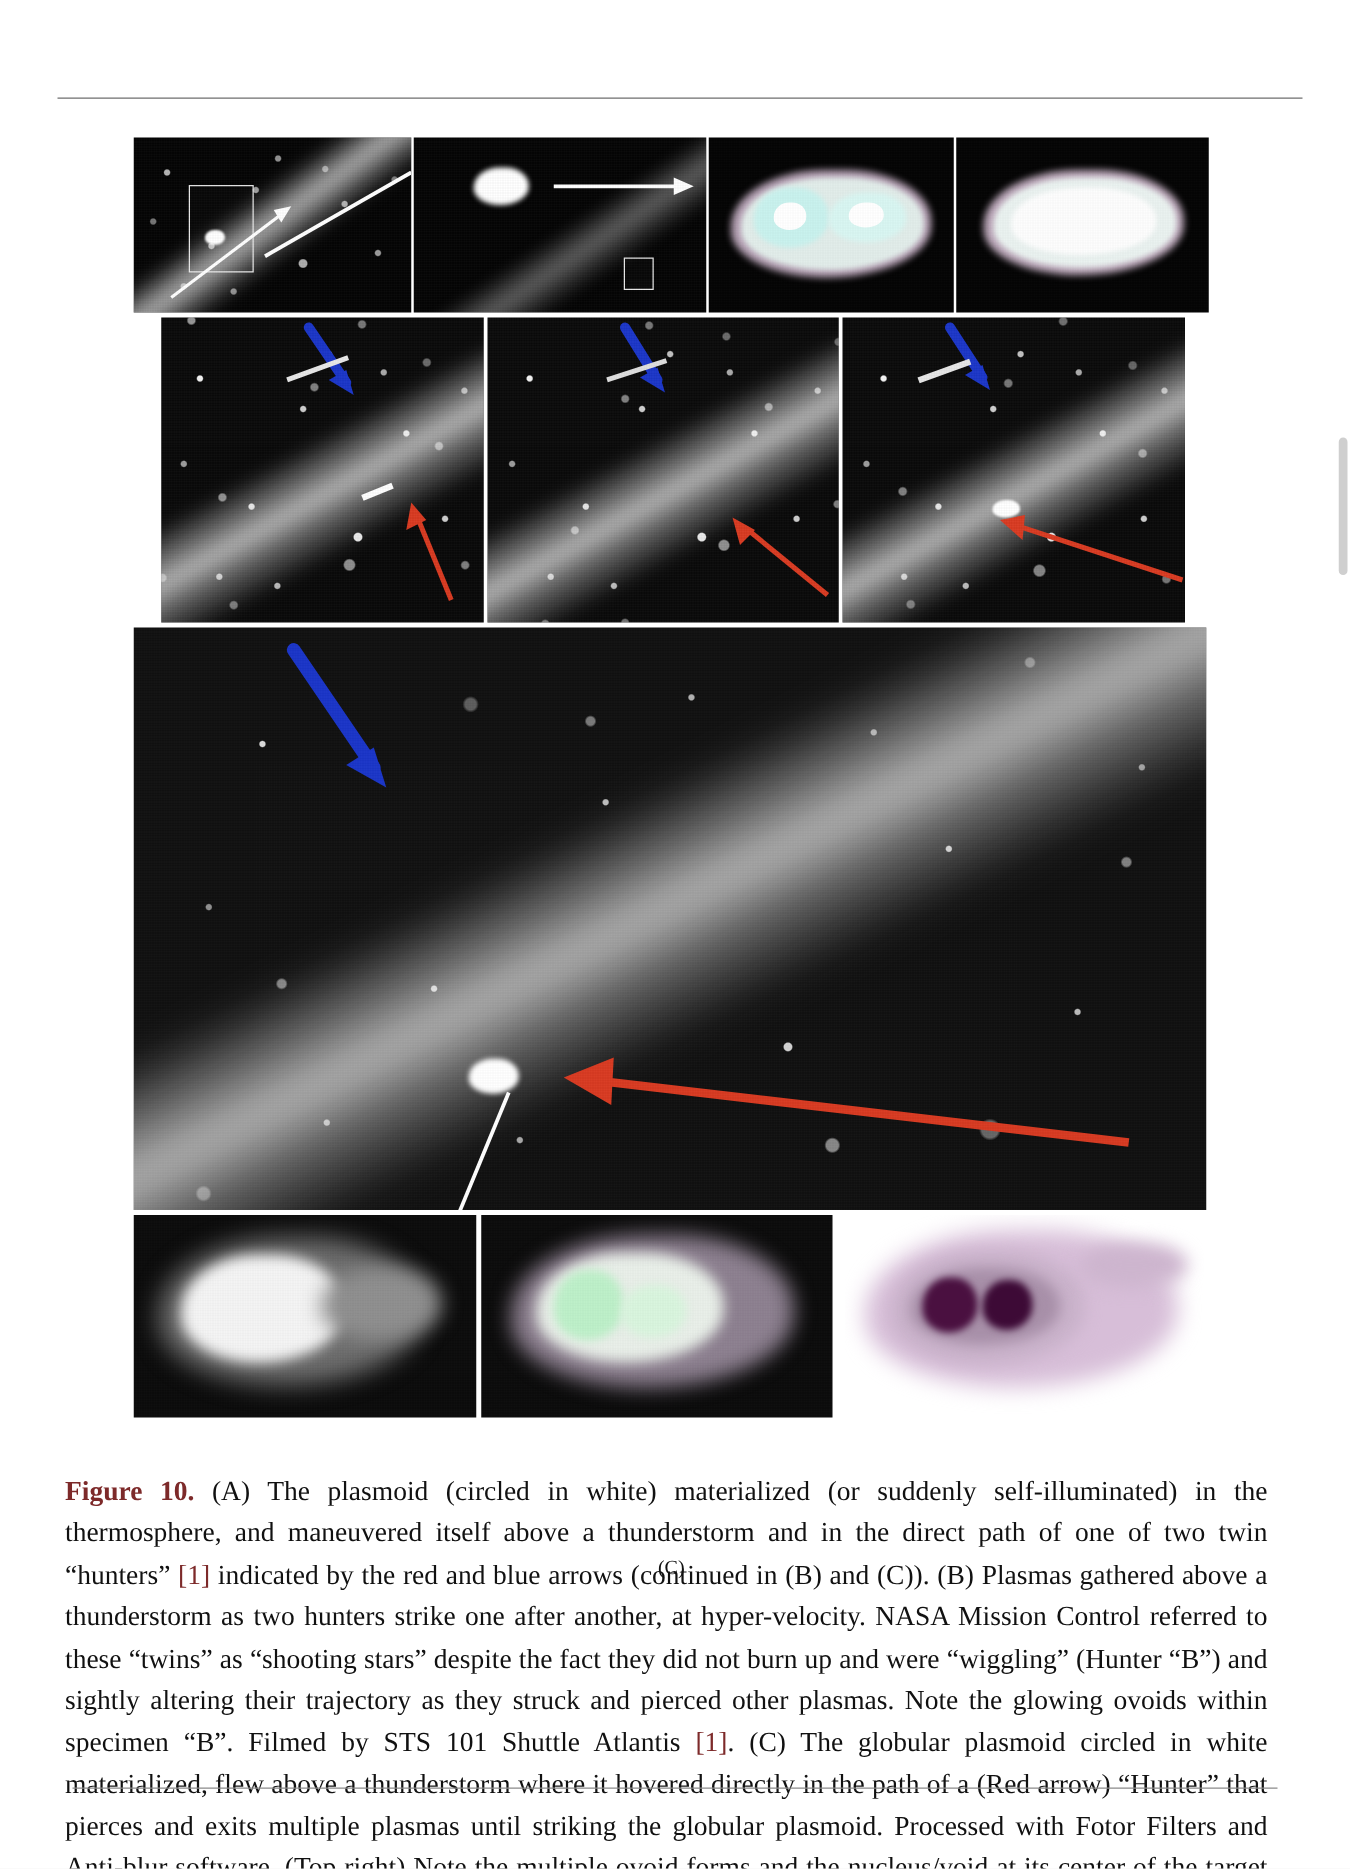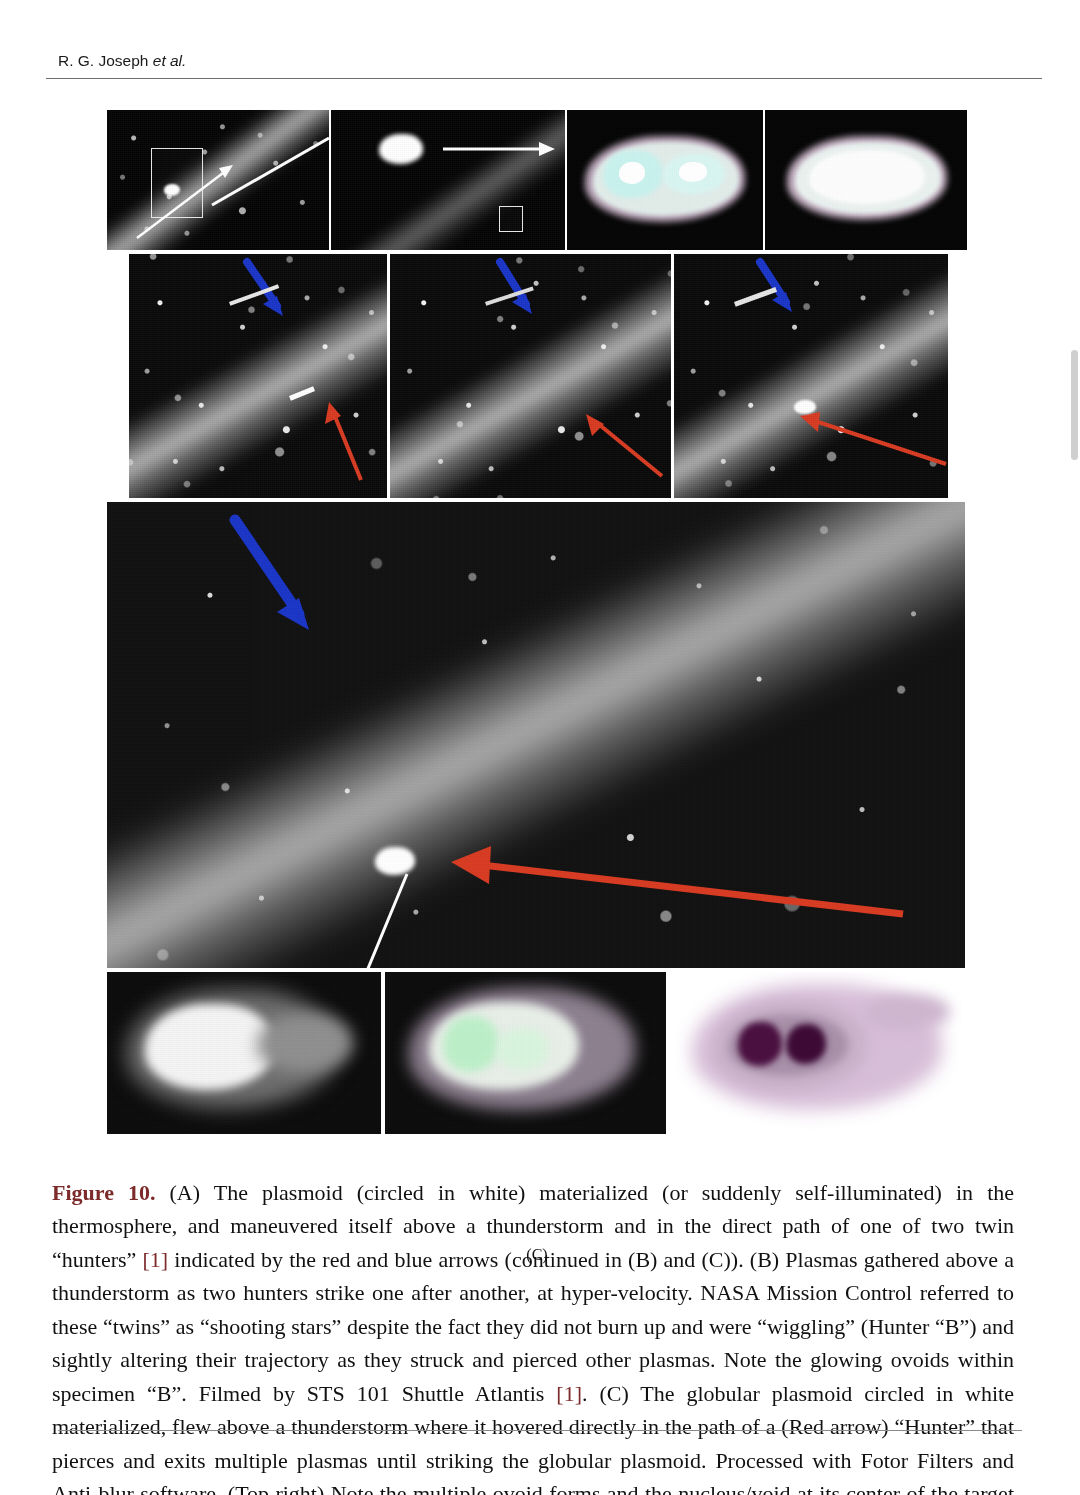--- a/index.html
+++ b/index.html
@@ -186,23 +186,20 @@
     height: 110px;
     border-radius: 4px;
     background: #cfcfcf;
   }
 </style>
 </head>
 <body>
 
 <div class="page">
 
-  <div class="header">
-    <span>R. G. Joseph </span><span class="ital">et al.</span>
-  </div>
   <div class="header-rule"></div>
 
   <div class="scroll-sliver"></div>
 
   <div class="figure-block">
 
     <div class="strip rowA">
       <div class="panel pA1">
         <div class="diagband" style="top:-5%;height:90%;transform:rotate(-26deg);"></div>
         <div class="dots" style="opacity:.75"></div>

